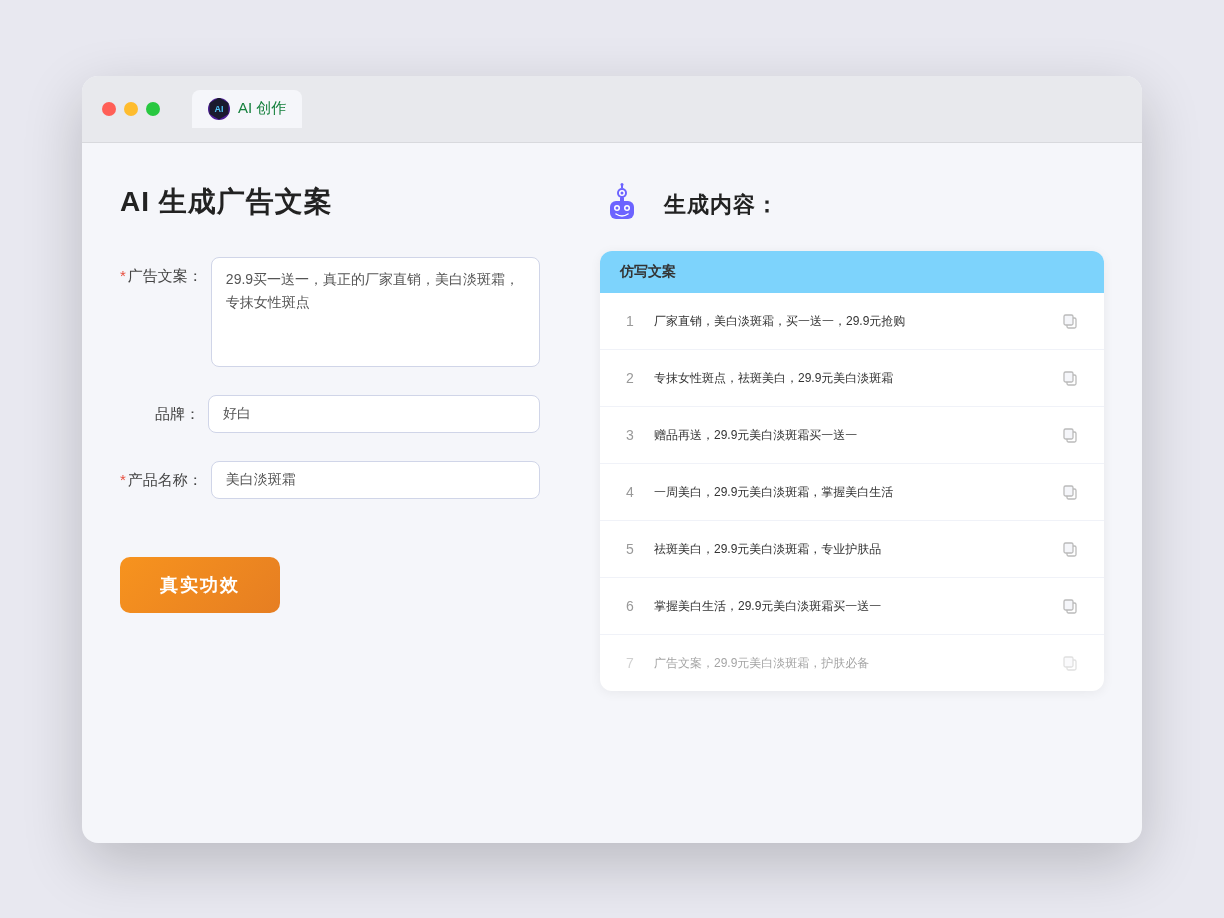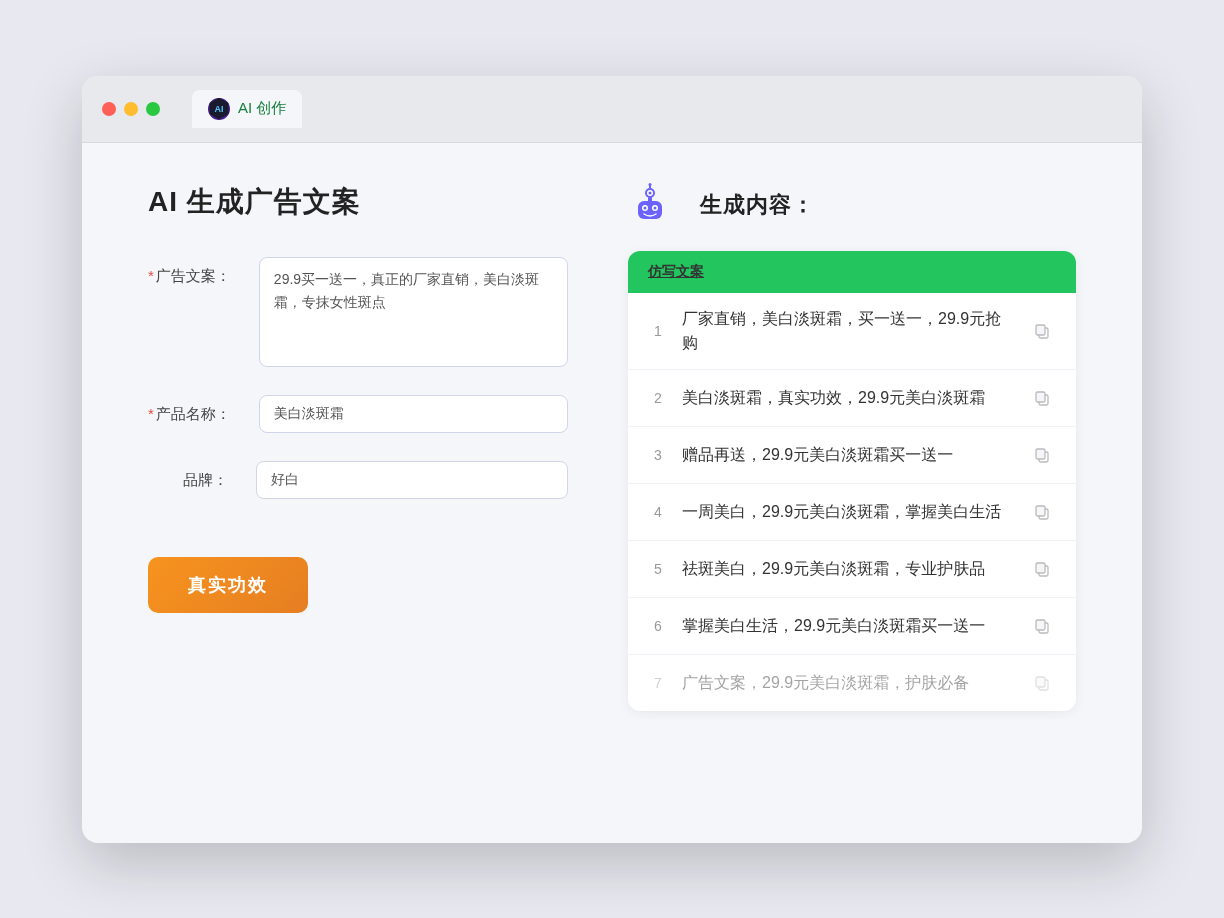--- a/index.html
+++ b/index.html
@@ -75,42 +75,42 @@
       font-size: 9px;
       color: #4fc3f7;
     }
     .tab-label {
       font-size: 15px;
       color: #15803d;
       font-weight: 500;
     }
     .main-content {
       display: flex;
-      padding: 40px 66px;
+      padding: 40px 38px;
       gap: 60px;
       min-height: 700px;
     }
     .left-panel {
       flex: 0 0 420px;
     }
     .right-panel {
       flex: 1;
     }
     .page-title {
       font-size: 28px;
       font-weight: 700;
       color: #222;
       margin-bottom: 36px;
       letter-spacing: 1px;
     }
     .form-group {
       display: flex;
       align-items: flex-start;
       margin-bottom: 28px;
-      gap: 28px;
+      gap: 8px;
     }
     .form-label {
       font-size: 15px;
       color: #444;
       min-width: 80px;
       padding-top: 10px;
       text-align: right;
       white-space: nowrap;
     }
     .form-label.required::before {
@@ -143,21 +143,21 @@
       font-size: 18px;
       font-weight: 600;
       cursor: pointer;
       margin-top: 30px;
       letter-spacing: 2px;
       font-family: inherit;
     }
     .right-header {
       display: flex;
       align-items: center;
-      gap: 28px;
+      gap: 20px;
       margin-bottom: 24px;
     }
     .robot-icon {
       width: 44px;
       height: 44px;
       position: relative;
     }
     .robot-icon svg {
       width: 44px;
       height: 44px;
@@ -168,26 +168,25 @@
       color: #222;
       letter-spacing: 1px;
     }
     .result-table {
       background: #fff;
       border-radius: 12px;
       overflow: hidden;
       box-shadow: 0 2px 12px rgba(0,0,0,0.06);
     }
     .result-header {
-      background: #22c55e;
+      background: #7dd3fc;
       padding: 12px 20px;
       font-size: 14px;
       font-weight: 600;
       color: #333;
-      text-decoration: underline;
     }
     .result-row {
       display: flex;
       align-items: center;
       padding: 14px 20px;
       border-bottom: 1px solid #f0f2f8;
       gap: 14px;
     }
     .result-row:last-child {
       border-bottom: none;
@@ -196,21 +195,21 @@
       opacity: 0.45;
     }
     .row-number {
       font-size: 14px;
       color: #999;
       min-width: 20px;
       text-align: center;
     }
     .row-text {
       flex: 1;
-      font-size: 16px;
+      font-size: 12px;
       color: #333;
       line-height: 1.5;
     }
     .copy-icon {
       width: 28px;
       height: 28px;
       display: flex;
       align-items: center;
       justify-content: center;
       cursor: pointer;
@@ -244,28 +243,28 @@
       <h1 class="page-title">AI 生成广告文案</h1>
 
       
       <div class="form-group">
         <label class="form-label required">广告文案：</label>
         <textarea class="form-input" style="">29.9买一送一，真正的厂家直销，美白淡斑霜，专抹女性斑点</textarea>
       </div>
 
       
       <div class="form-group">
+        <label class="form-label">品牌：</label>
+        <input type="text" class="form-input" value="好白" style="">
+      </div>
+
+      
+      <div class="form-group">
         <label class="form-label required">产品名称：</label>
         <input type="text" class="form-input" value="美白淡斑霜" style="">
-      </div>
-
-      
-      <div class="form-group">
-        <label class="form-label">品牌：</label>
-        <input type="text" class="form-input" value="好白" style="">
       </div>
 
       
       <button class="generate-btn">真实功效</button>
     </div>
 
     <div class="right-panel">
       <div class="right-header">
         <div class="robot-icon">
           <svg viewBox="0 0 44 44" fill="none" xmlns="http://www.w3.org/2000/svg">
@@ -300,21 +299,21 @@
               <span class="row-text">厂家直销，美白淡斑霜，买一送一，29.9元抢购</span>
               <div class="copy-icon">
                 <svg width="16" height="16" viewBox="0 0 16 16" fill="none">
                   <rect x="5" y="5" width="9" height="10" rx="1.5" stroke="#bbb" stroke-width="1.3"></rect>
                   <rect x="2" y="2" width="9" height="10" rx="1.5" fill="#f5f6fa" stroke="#bbb" stroke-width="1.3"></rect>
                 </svg>
               </div>
             </div>
             <div class="result-row">
               <span class="row-number">2</span>
-              <span class="row-text">美白淡斑霜，真实功效，29.9元美白淡斑霜</span>
+              <span class="row-text">专抹女性斑点，祛斑美白，29.9元美白淡斑霜</span>
               <div class="copy-icon">
                 <svg width="16" height="16" viewBox="0 0 16 16" fill="none">
                   <rect x="5" y="5" width="9" height="10" rx="1.5" stroke="#bbb" stroke-width="1.3"></rect>
                   <rect x="2" y="2" width="9" height="10" rx="1.5" fill="#f5f6fa" stroke="#bbb" stroke-width="1.3"></rect>
                 </svg>
               </div>
             </div>
             <div class="result-row">
               <span class="row-number">3</span>
               <span class="row-text">赠品再送，29.9元美白淡斑霜买一送一</span>

